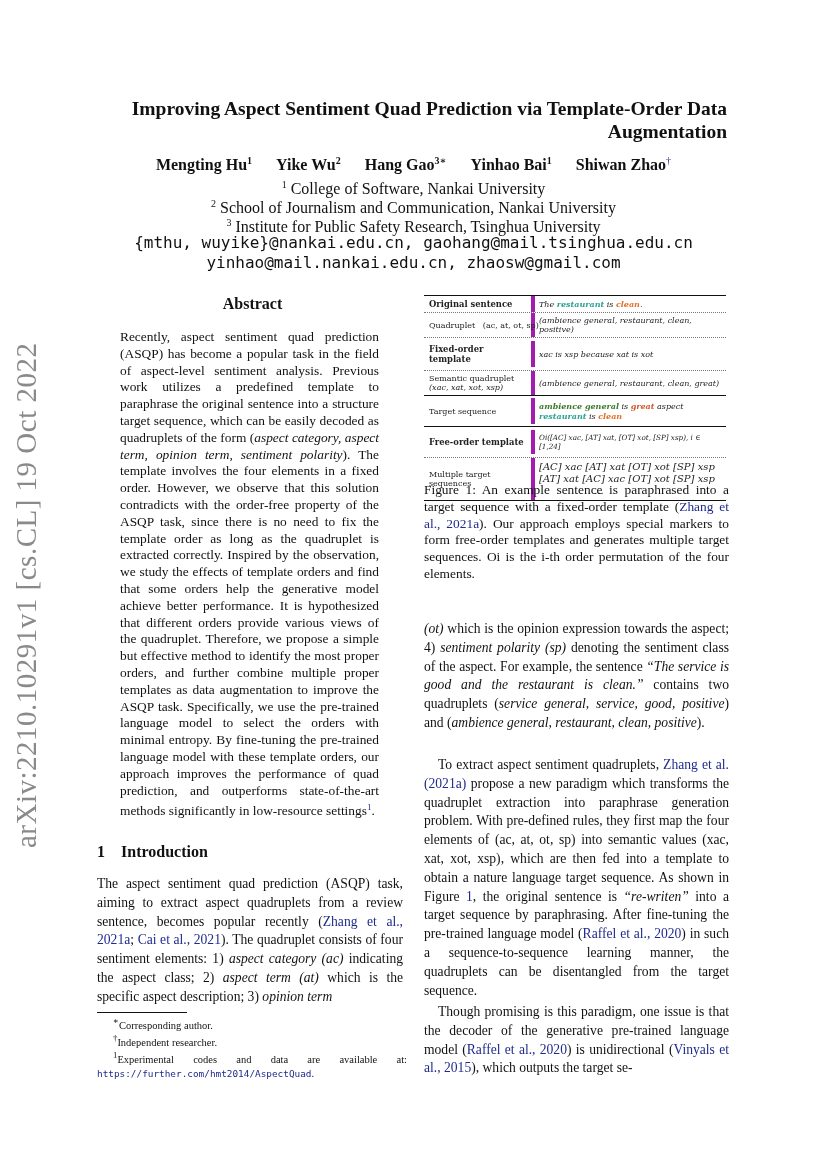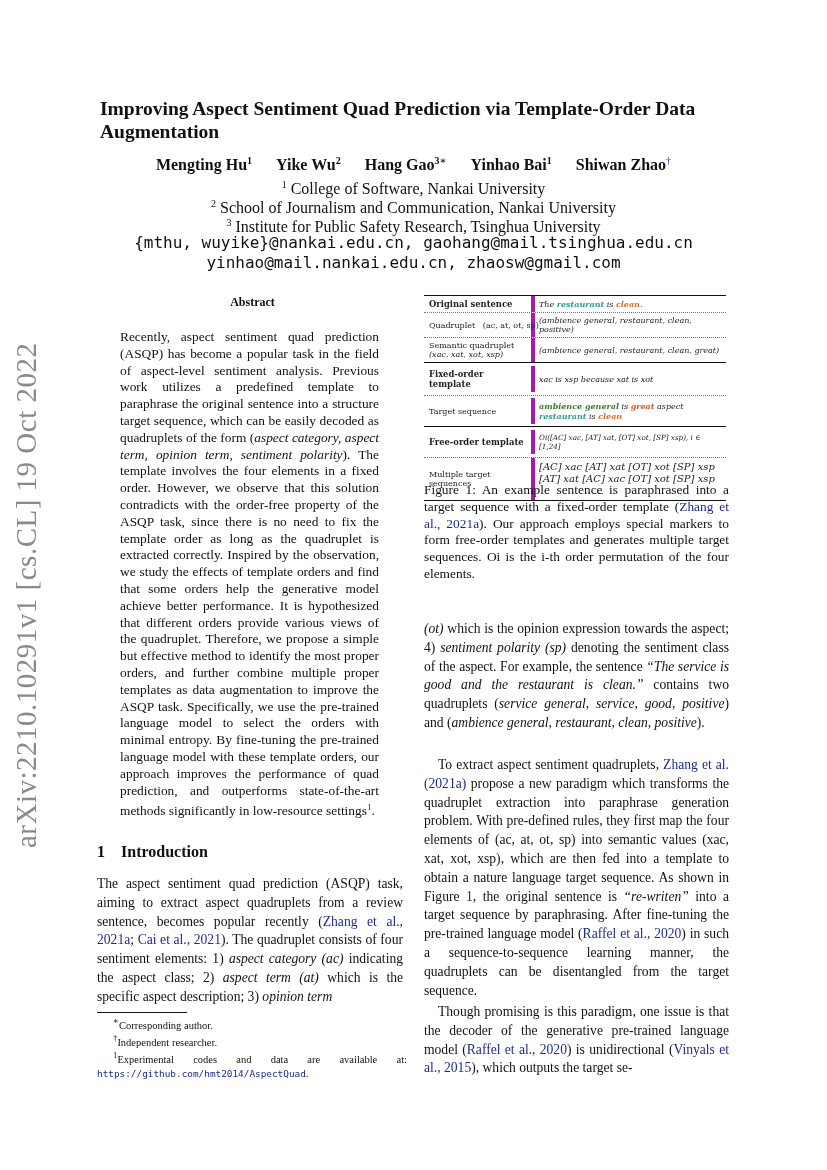--- a/index.html
+++ b/index.html
@@ -7,33 +7,33 @@
          font-family:"Liberation Serif", "DejaVu Serif", serif; }
   .abs { position:absolute; }
   .link { color:#1f2a8c; }
 
   
   #arxiv-stamp { left:-212px; top:590px; width:480px; height:36px; transform:rotate(-90deg);
      transform-origin:center; text-align:center; font-size:29px; color:#8a8a8a; letter-spacing:0.5px;
      white-space:nowrap; font-family:"Liberation Serif", serif; }
 
   
-  #title { left:100px; top:97px; width:627px; text-align:left; font-weight:bold; font-size:19.5px; line-height:23px; }
+  #title { left:100px; top:97px; width:627px; text-align:right; font-weight:bold; font-size:19.5px; line-height:23px; }
   #authors { left:100px; top:155px; width:627px; text-align:center; font-weight:bold; font-size:16px; }
   #authors .au { margin:10px 10px; }
   #authors sup { font-size:10px; }
   #authors .dag { color:#1f2a8c; font-weight:normal; }
   .affil { left:100px; width:627px; text-align:center; font-size:16px; line-height:19px; }
   .affil sup { font-size:10px; }
   .email { left:100px; width:627px; text-align:center; font-size:16px; line-height:19px;
            font-family:"DejaVu Sans Mono", monospace; }
 
   
   .col-text { font-size:13.4px; line-height:16.8px; text-align:justify; }
-  #abstract-heading { left:120px; top:295px; width:265px; text-align:center; font-weight:bold; font-size:12px; }
+  #abstract-heading { left:120px; top:295px; width:265px; text-align:center; font-weight:bold; font-size:16px; }
   #abstract-body { left:120px; top:329px; width:259px; }
   #intro-heading { left:97px; top:843px; width:300px; font-weight:bold; font-size:16px; }
   #intro-heading .num { margin-right:16px; }
   #intro-body { left:97px; top:875px; width:306px; font-size:13.6px; line-height:18.8px; }
   #footnote-rule { left:97px; top:1012px; width:90px; height:1px; background:#111; }
   #footnotes { left:97px; top:1015px; width:310px; font-size:10.5px; line-height:13.7px; }
   #footnotes .fn { text-indent:16px; }
   #footnotes .url { font-family:"DejaVu Sans Mono", monospace; font-size:9.4px; color:#1f2a8c; }
 
   
@@ -83,44 +83,44 @@
 
 <div id="intro-heading" class="abs"><span class="num">1</span><span>Introduction</span></div>
 <div id="intro-body" class="abs col-text">
   <span>The aspect sentiment quad prediction (ASQP) task, aiming to extract aspect quadruplets from a review sentence, becomes popular recently (</span><span class="link">Zhang et al., 2021a</span><span>; </span><span class="link">Cai et al., 2021</span><span>). The quadruplet consists of four sentiment elements: 1) </span><i>aspect category (ac)</i><span> indicating the aspect class; 2) </span><i>aspect term (at)</i><span> which is the specific aspect description; 3) </span><i>opinion term</i>
 </div>
 
 <div id="footnote-rule" class="abs"></div>
 <div id="footnotes" class="abs">
   <div class="fn"><sup>∗</sup><span>Corresponding author.</span></div>
   <div class="fn"><sup>†</sup><span>Independent researcher.</span></div>
-  <div class="fn" style="text-align:justify"><sup>1</sup><span>Experimental codes and data are available at: </span><span class="url">https://github.com/hmt2014/AspectQuad</span><span>.</span></div>
+  <div class="fn" style="text-align:justify"><sup>1</sup><span>Experimental codes and data are available at: </span><span class="url">https://further.com/hmt2014/AspectQuad</span><span>.</span></div>
 </div>
 
 <div id="figure-table" class="abs">
   <div class="frow">
     <div class="fcell-l bold">Original sentence</div>
     <div class="fcell-r">
       <div><span>The </span><span class="c-at">restaurant</span><span> is </span><span class="c-ot">clean</span><span>.</span></div>
     </div>
   </div>
   <div class="frow">
     <div class="fcell-l" style="white-space:pre">Quadruplet   (ac, at, ot, sp)</div>
     <div class="fcell-r">(ambience general, restaurant, clean, positive)</div>
   </div>
+  <div class="frow" style="padding:3px 0">
+    <div class="fcell-l bold">Fixed-order template</div>
+    <div class="fcell-r">xac is xsp because xat is xot</div>
+  </div>
   <div class="frow" style="border-bottom:1.6px solid #111">
     <div class="fcell-l">
         <span>Semantic quadruplet</span>
         <i>(xac, xat, xot, xsp)</i>
       </div>
     <div class="fcell-r">(ambience general, restaurant, clean, great)</div>
-  </div>
-  <div class="frow" style="padding:3px 0">
-    <div class="fcell-l bold">Fixed-order template</div>
-    <div class="fcell-r">xac is xsp because xat is xot</div>
   </div>
   <div class="frow" style="border-bottom:1.6px solid #111; padding:2px 0">
     <div class="fcell-l">Target sequence</div>
     <div class="fcell-r">
       <div><span class="c-ac">ambience general</span><span> is </span><span class="c-sp">great</span><span> aspect </span><span class="c-at">restaurant</span><span> is </span><span class="c-ot">clean</span></div>
     </div>
   </div>
   <div class="frow" style="padding:3px 0">
     <div class="fcell-l bold">Free-order template</div>
     <div class="fcell-r" style="font-size:7.2px">Oi([AC] xac, [AT] xat, [OT] xot, [SP] xsp), i ∈ [1,24]</div>

